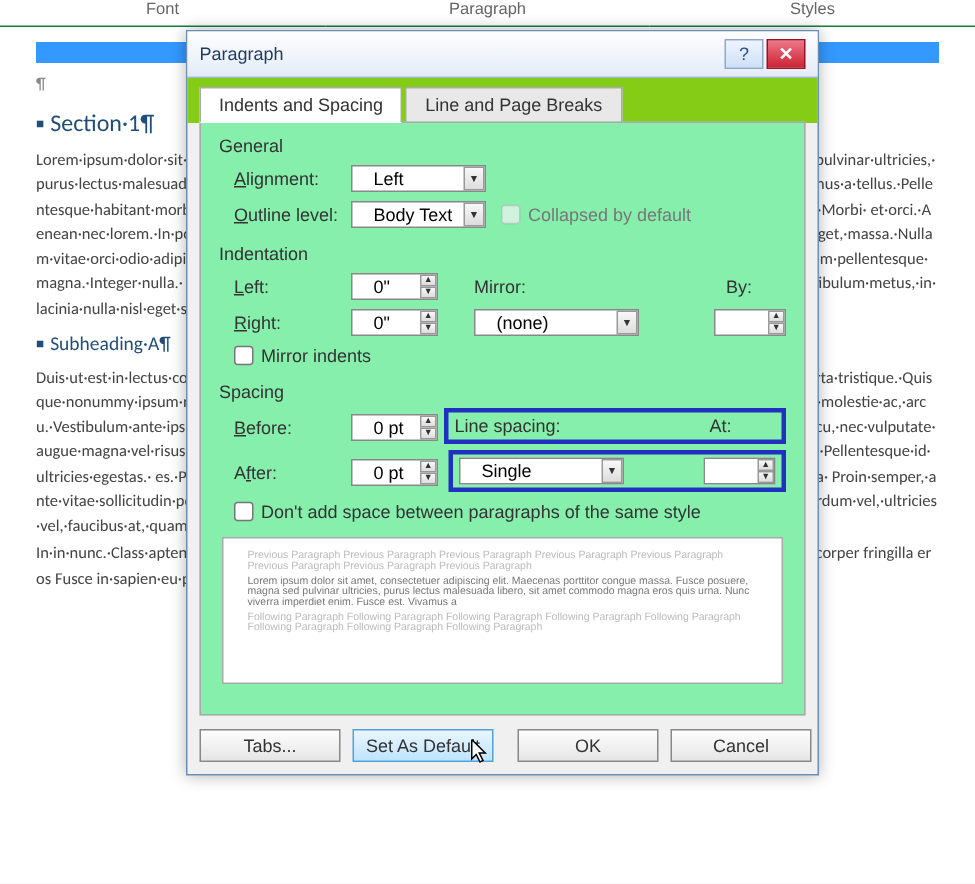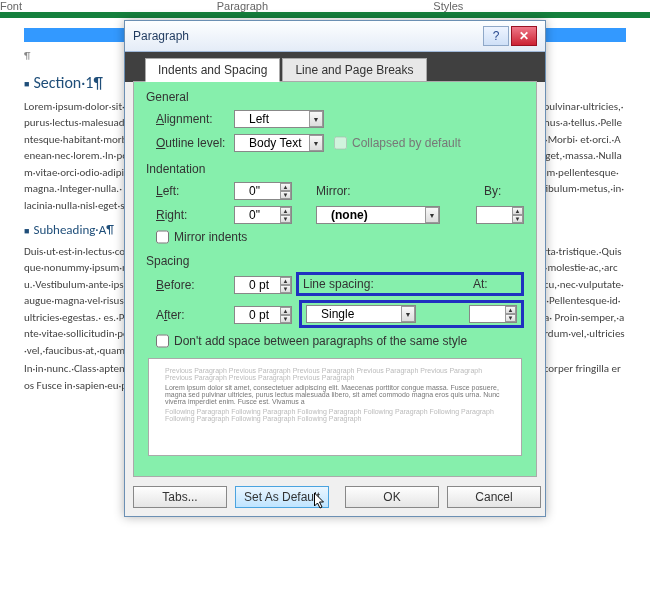--- a/index.html
+++ b/index.html
@@ -1,32 +1,32 @@
 <!DOCTYPE html>
 <html><head>
 <meta charset="utf-8">
 <style>
   body{margin:0;font:12px "Segoe UI",Tahoma,sans-serif;background:#fff;color:#333;width:650px;height:589px;overflow:hidden;position:relative}
   .ribbon-groups{display:flex;background:#fff;height:18px;font-size:11px;color:#666}
-  .ribbon-groups div{flex:1;text-align:left;border-bottom:6px solid #15803d}
+  .ribbon-groups div{flex:1;text-align:center;border-bottom:1px solid #15803d}
   .doc{padding:10px 24px;font-family:Calibri,sans-serif;font-size:11px;color:#444;line-height:1.5}
   .doc .highlight{background:#3399ff;height:14px;margin-bottom:6px}
   .doc .pilcrow{color:#888}
   .doc h1{color:#1f4e79;font-size:16px;margin:6px 0 4px 0;font-weight:normal}
   .doc h2{color:#1f4e79;font-size:13px;margin:6px 0 4px 0;font-weight:normal}
   .doc h1 .sq,.doc h2 .sq{color:#1f4e79;margin-right:4px;font-size:9px;vertical-align:middle}
   .doc p{margin:2px 0;word-break:break-all}
   
   .dialog{position:absolute;left:124px;top:20px;width:420px;background:#f0f0f0;border:1px solid #6b8fb3;box-shadow:0 0 10px rgba(0,0,0,.3)}
   .dlg-title{background:linear-gradient(#fdfeff,#e4ecf7);border-bottom:1px solid #a0b8d8;padding:5px 8px;display:flex;align-items:center}
   .dlg-title span{flex:1;color:#1f3a5f;font-size:12px}
   .dlg-help,.dlg-close{width:24px;height:18px;display:flex;align-items:center;justify-content:center;font-size:12px;margin-left:2px}
   .dlg-help{background:linear-gradient(#eef4ff,#cfe0f7);border:1px solid #8fa8c8;color:#2a4a8f}
   .dlg-close{background:linear-gradient(#e78,#c23);border:1px solid #912;color:#fff;font-weight:bold}
-  .tabs{display:flex;padding:6px 8px 0 20px;background:#404040}
+  .tabs{display:flex;padding:6px 8px 0 8px;background:#84cc16}
   .tab{padding:4px 12px;border:1px solid #aaa;background:#e8e8e8;border-bottom:none;margin-right:2px;font-size:12px}
   .tab.active{background:#fff;border-bottom:1px solid #fff;position:relative;z-index:2}
   .tab-body{border:1px solid #aaa;background:#86efac;margin:0 8px 8px 8px;padding:8px 12px 10px 12px;position:relative;top:-1px}
   .group{margin-bottom:10px}
   .group-title{font-size:12px;color:#333;margin-bottom:6px}
   .row{display:flex;align-items:center;margin-bottom:6px}
   .lab{width:78px;text-align:left;font-size:12px;padding-left:10px}
   .lab .ul{text-decoration:underline}
   .field{position:relative}
   .txt{border:1px solid #888;background:#fff;height:18px;font-size:12px;padding:0 14px 0 14px;box-sizing:border-box}
@@ -112,21 +112,21 @@
         <div class="col2">Mirror:</div>
         <div style="flex:1"></div>
         <div class="col2" style="width:40px">By:</div>
       </div>
       <div class="row">
         <div class="lab"><span class="ul">R</span>ight:</div>
         <div class="field"><input class="txt spin" value="0&quot;" style=""><div class="spin-btns">
               <span>▲</span>
               <span>▼</span>
             </div></div>
-        <div class="field" style="margin-left:24px"><input class="txt dd" style="width: 124px; font-weight: bold;" value="(none)"><div class="dd-btn">
+        <div class="field" style="margin-left:24px"><input class="txt dd" style="width: 110px;" value="(none)"><div class="dd-btn">
               <span>▼</span>
             </div></div>
         <div style="flex:1"></div>
         <div class="field"><input class="txt spin" style="width: 48px;" value=""><div class="spin-btns">
               <span>▲</span>
               <span>▼</span>
             </div></div>
       </div>
       <label class="chk" style="color:#333">
           <input type="checkbox" style="">

